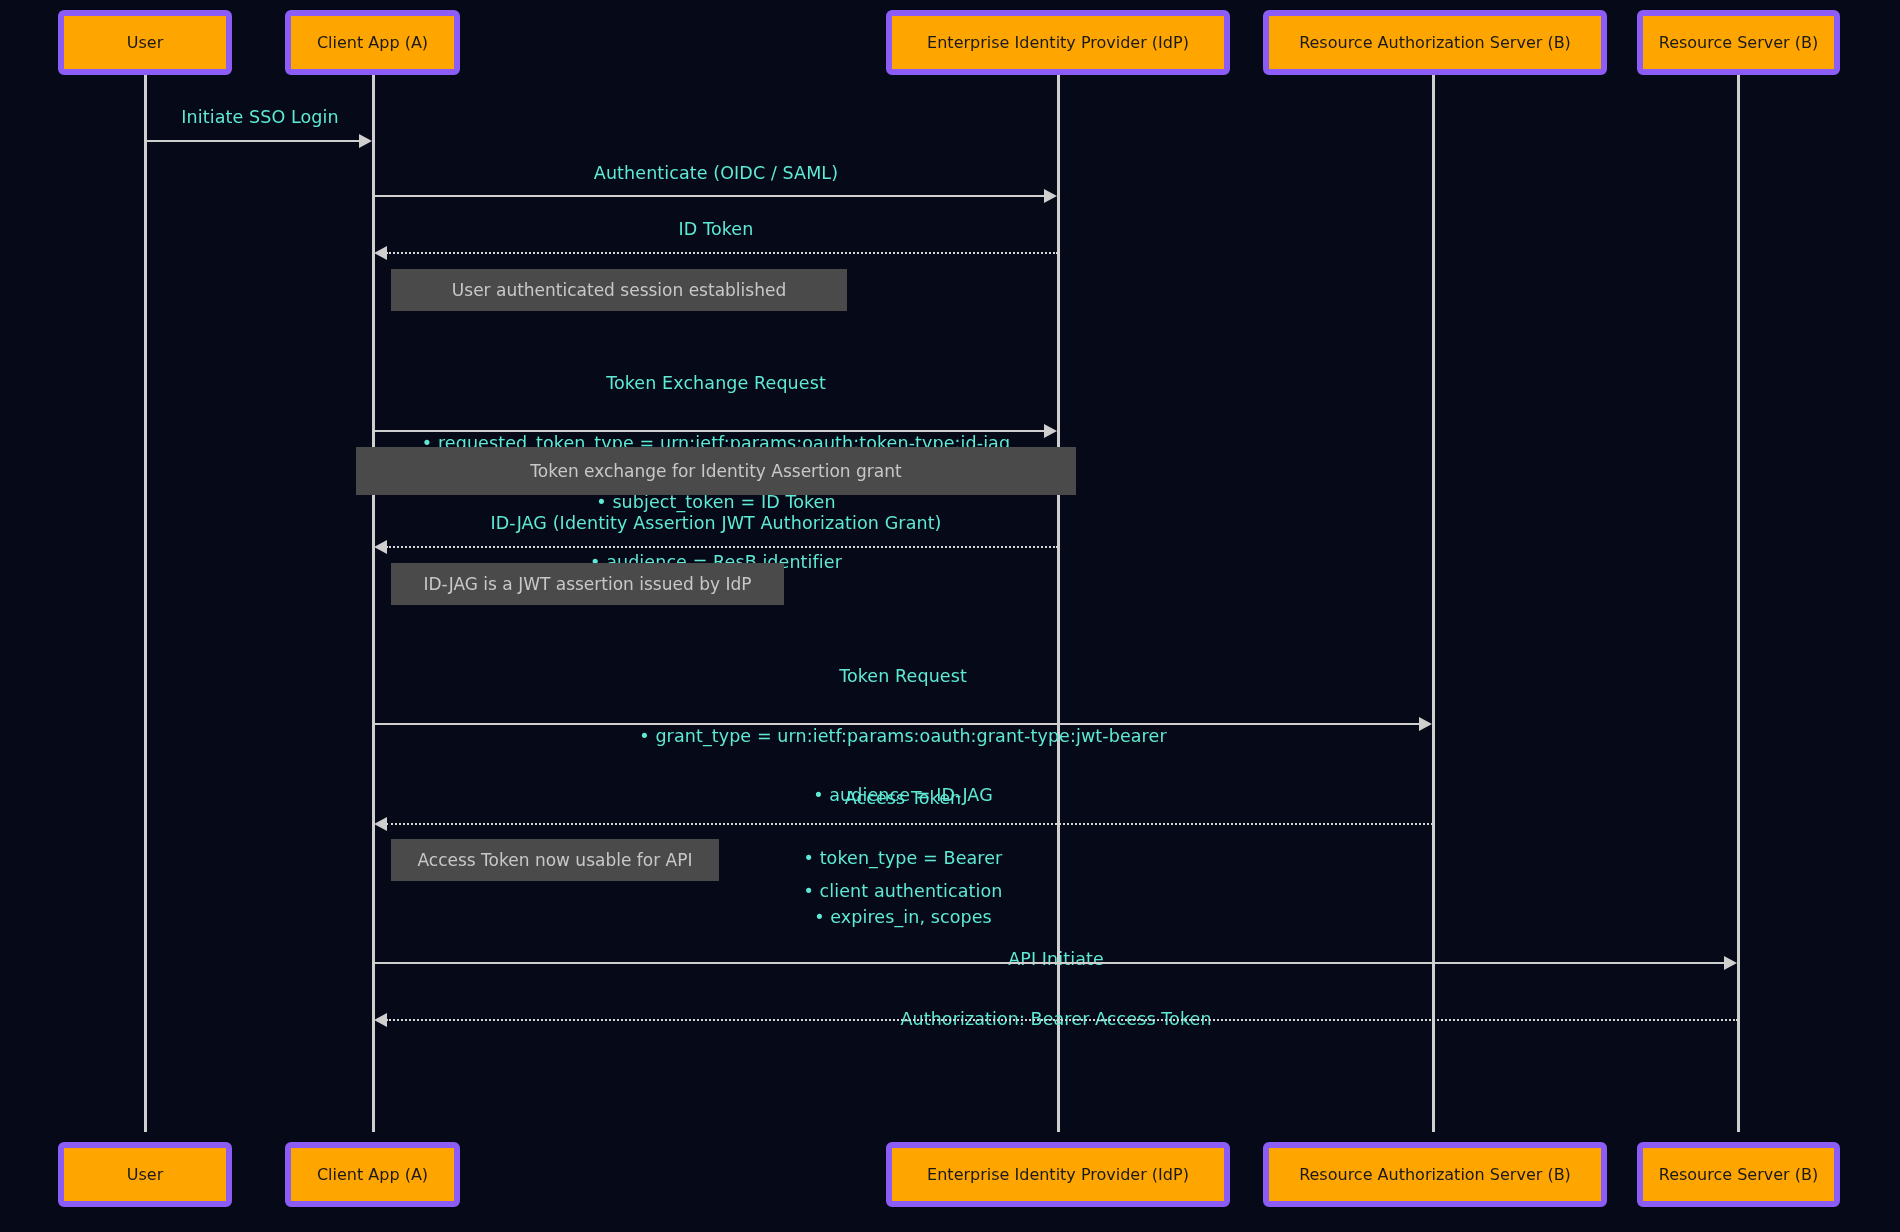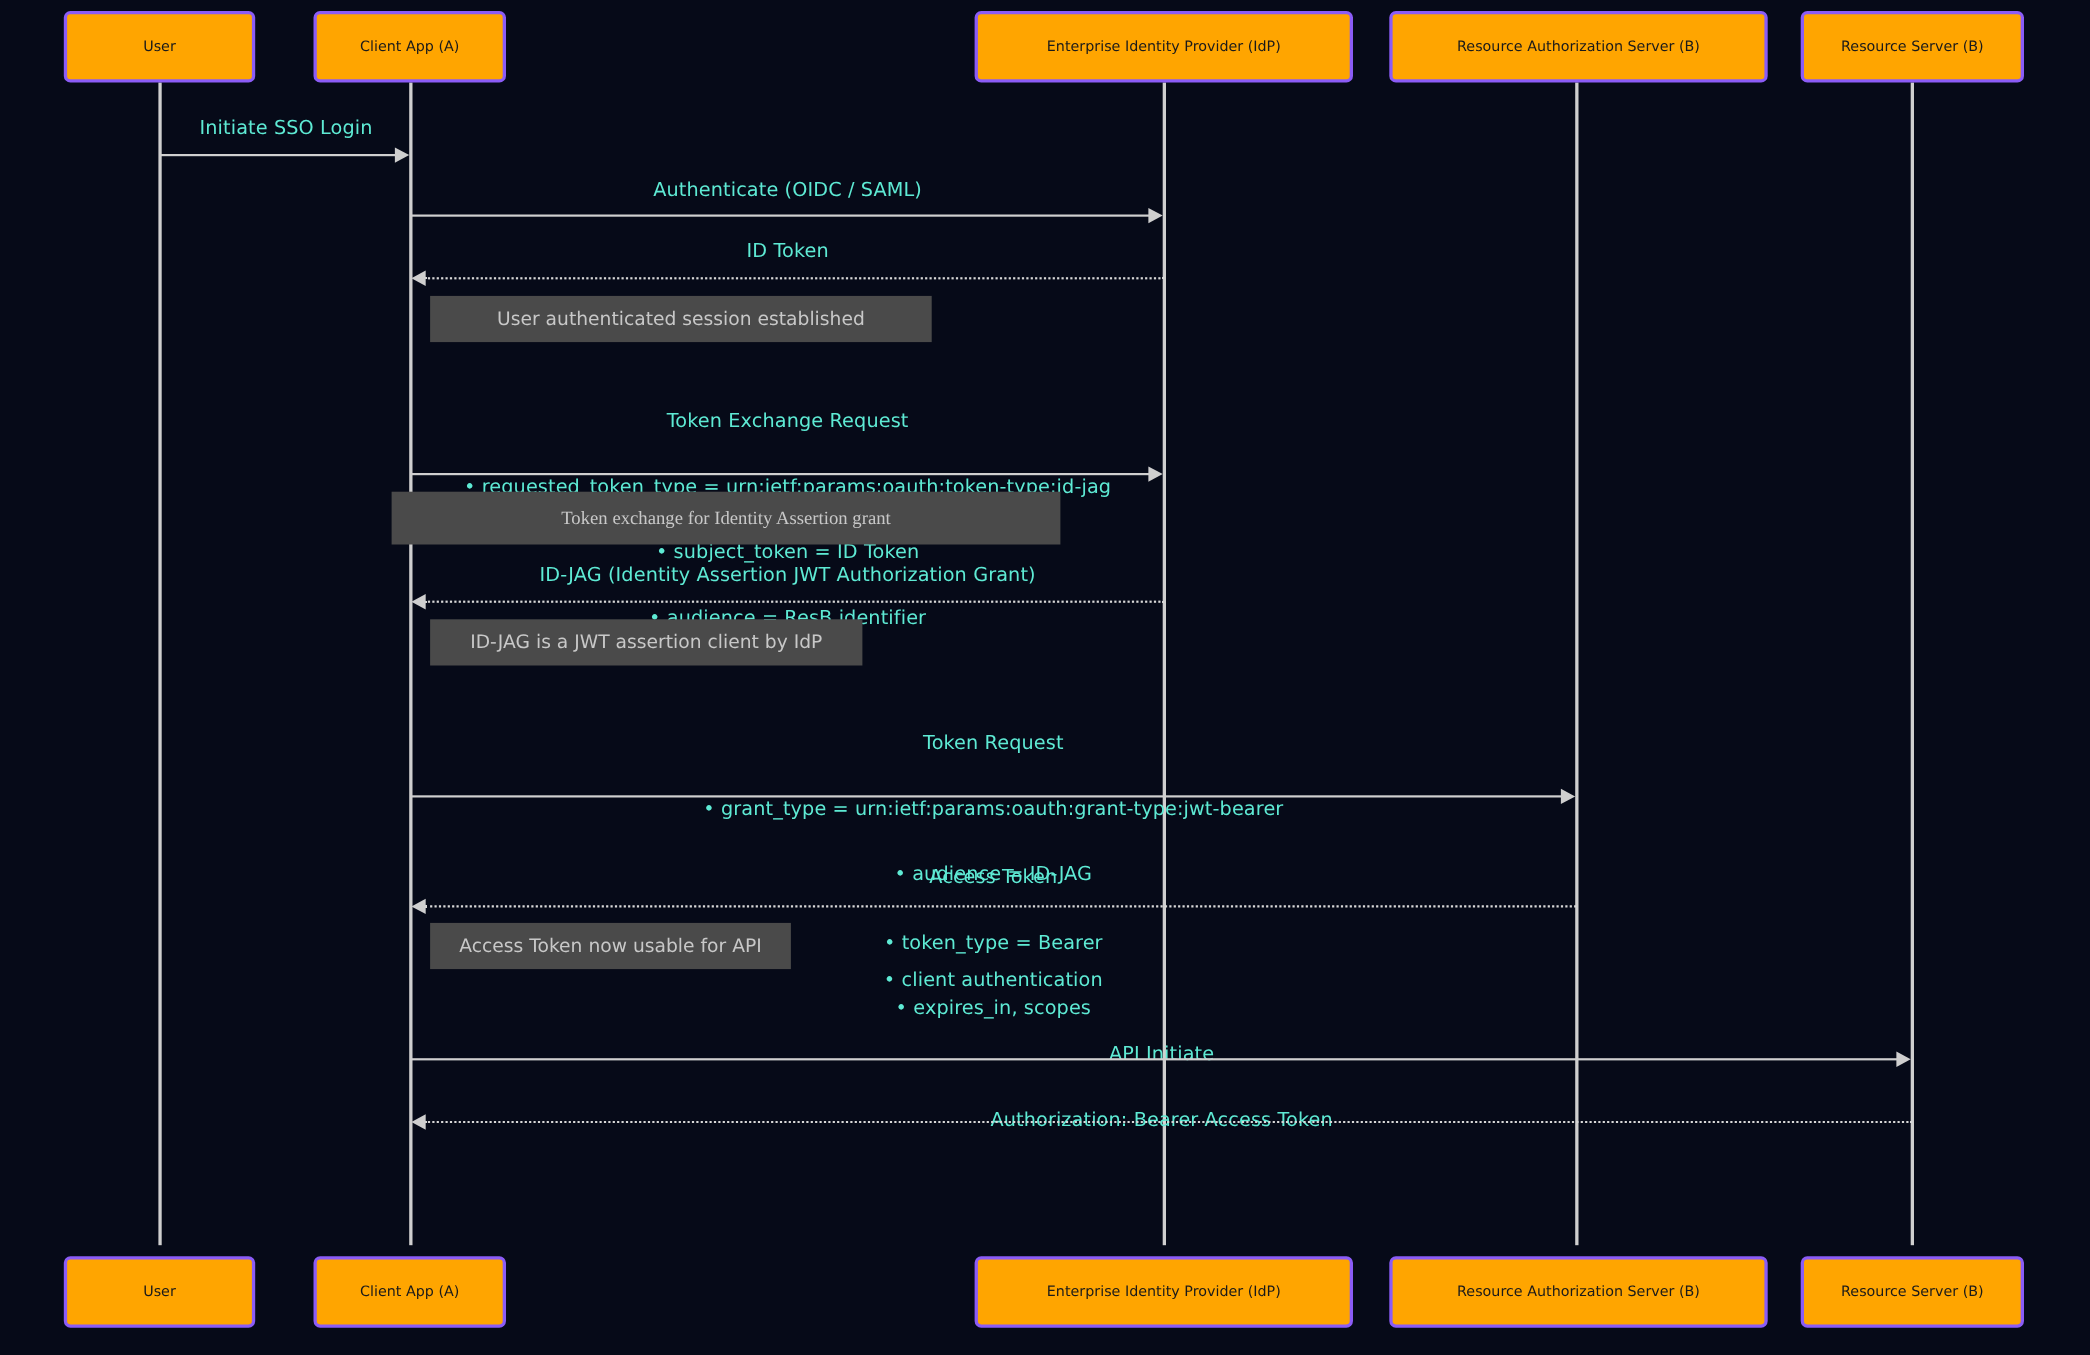--- a/index.html
+++ b/index.html
@@ -16,27 +16,27 @@
   #diagram {
     position: relative;
     width: 1900px;
     height: 1232px;
     background: #060a18;
   }
   
   .participant {
     position: absolute;
     background: #ffa500;
-    border: 3px solid #8b5cf6;
+    border: 6px solid #8b5cf6;
     border-radius: 6px;
     color: #1a1a1a;
     display: flex;
     align-items: center;
     justify-content: center;
-    font-size: 13px;
+    font-size: 16px;
     line-height: 1.2;
     text-align: center;
     box-sizing: border-box;
     white-space: nowrap;
   }
   
   .lifeline {
     position: absolute;
     width: 3px;
     background: #cfcfcf;
@@ -150,27 +150,27 @@
 
   <div class="msg-label" style="left:374px; top:334px; width:684px;">
     <div style="line-height:22px;">Token Exchange Request</div>
     <div style="line-height:22px;">• requested_token_type = urn:ietf:params:oauth:token-type:id-jag</div>
     <div style="line-height:22px;">• subject_token = ID Token</div>
     <div style="line-height:22px;">• audience = ResB identifier</div>
   </div>
   <div class="msg-line" style="left:374px; top:430px; width:671px;"></div>
   <div class="arrowhead right" style="left:1044px; top:424px;"></div>
 
-  <div class="note wide" style="left:356px; top:447px; width:608px; height:48px;font-family:Liberation Serif, serif;">Token exchange for Identity Assertion grant</div>
+  <div class="note wide" style="left:356px; top:447px; width:720px; height:48px;">Token exchange for Identity Assertion grant</div>
 
   <div class="msg-label" style="left:374px; top:514px; width:684px; font-weight:normal;">ID-JAG (Identity Assertion JWT Authorization Grant)</div>
   <div class="msg-line dashed" style="left:386px; top:546px; width:672px;"></div>
   <div class="arrowhead left" style="left:374px; top:540px;"></div>
 
-  <div class="note" style="left:391px; top:563px; width:393px; height:42px;">ID-JAG is a JWT assertion client by IdP</div>
+  <div class="note" style="left:391px; top:563px; width:393px; height:42px;">ID-JAG is a JWT assertion issued by IdP</div>
 
   <div class="msg-label" style="left:374px; top:627px; width:1058px;">
     <div style="line-height:22px;">Token Request</div>
     <div style="line-height:22px;">• grant_type = urn:ietf:params:oauth:grant-type:jwt-bearer</div>
     <div style="line-height:22px;">• audience = ID-JAG</div>
     <div style="line-height:22px;margin-top:36px;">• client authentication</div>
   </div>
   <div class="msg-line" style="left:374px; top:723px; width:1046px;"></div>
   <div class="arrowhead right" style="left:1419px; top:717px;"></div>
 

